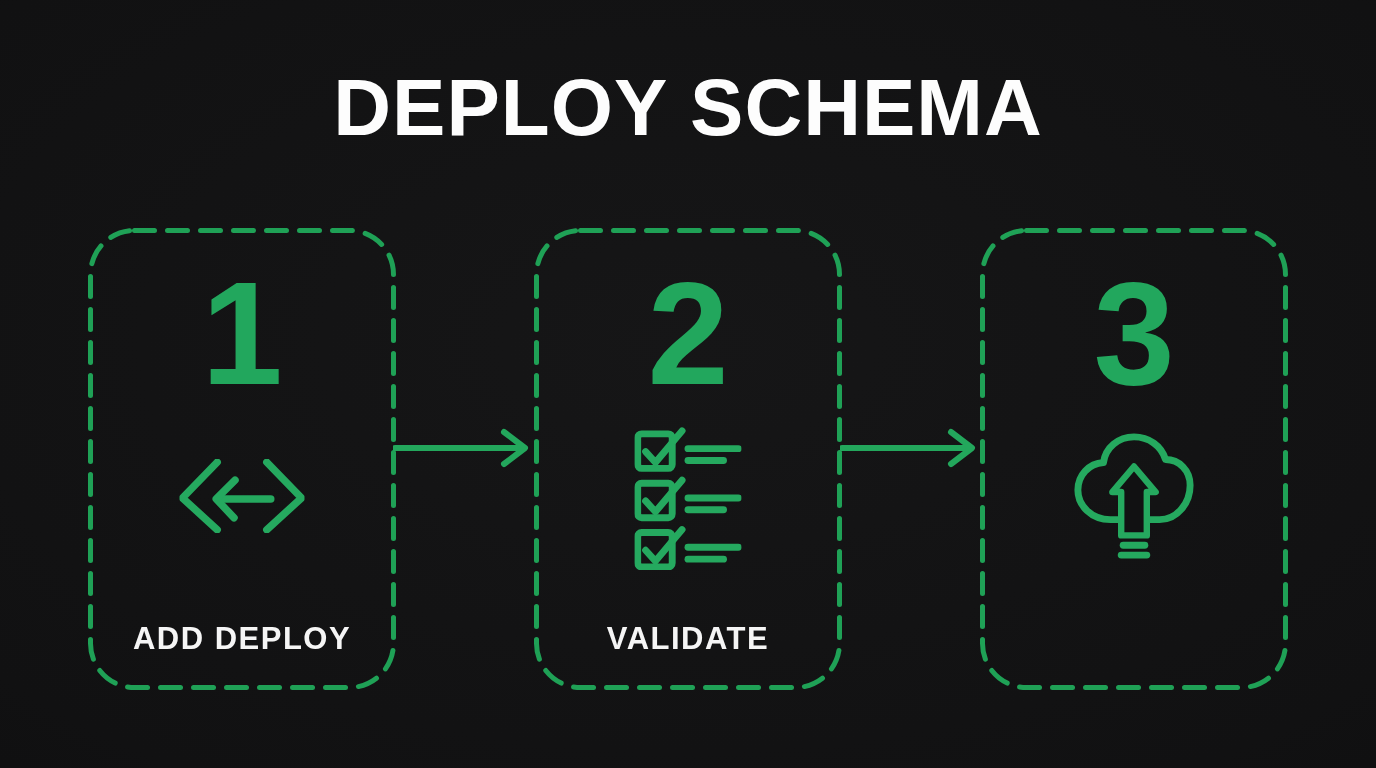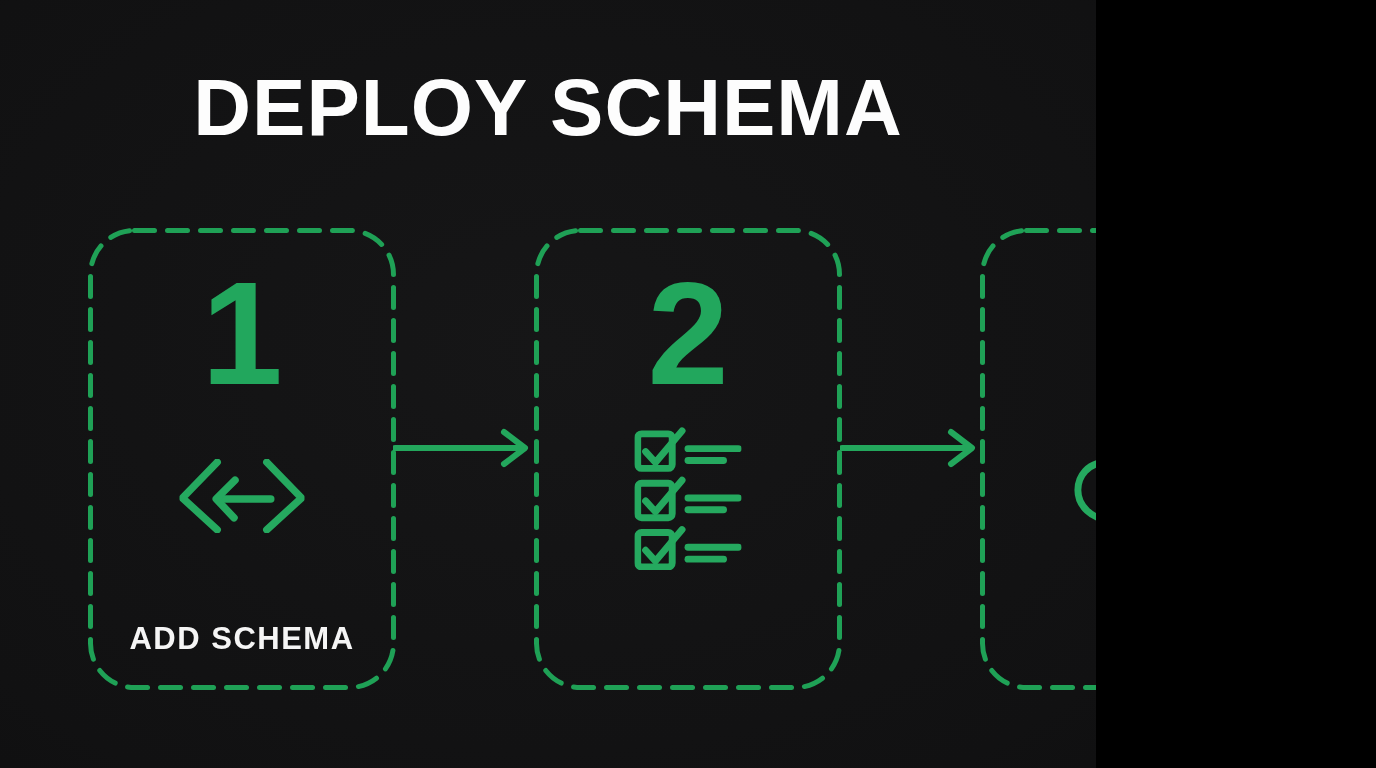--- a/index.html
+++ b/index.html
@@ -1,18 +1,18 @@
 <!DOCTYPE html>
 <html><head>
 <meta charset="utf-8">
 <style>
   html, body { margin: 0; padding: 0; background: #000; }
   .stage {
     position: relative;
-    width: 1096px; height: 768px;
+    width: 1376px; height: 768px;
     overflow: hidden;
     background: radial-gradient(120% 120% at 50% 45%, #161617 0%, #111112 55%, #0a0a0b 100%);
     font-family: "Liberation Sans", sans-serif;
   }
   .title {
     position: absolute;
     left: 0; right: 0; top: 112px;
     transform: translateY(-54%);
     margin: 0;
     text-align: center;
@@ -70,21 +70,21 @@
     </svg>
     <div class="num">1</div>
     <div class="icon-wrap">
       <svg width="125" height="74" viewBox="0 0 126 74" fill="none" stroke="currentColor" stroke-width="7.5" stroke-linecap="round" stroke-linejoin="round">
         <polyline points="38,3 3,39 38,71"></polyline>
         <polyline points="88,3 123,39 88,71"></polyline>
         <line x1="38" y1="40" x2="92" y2="40"></line>
         <polyline points="56,21 37,40 55,59"></polyline>
       </svg>
     </div>
-    <div class="step-label">ADD SCHEMA</div>
+    <div class="step-label">ADD DEPLOY</div>
   </div>
 
   <div class="flow-arrow" style="left:393px">
     <svg width="138" height="44" viewBox="0 0 138 44" fill="none" stroke="currentColor" stroke-width="6" stroke-linecap="round" stroke-linejoin="round">
       <line x1="2" y1="22" x2="130" y2="22"></line>
       <polyline points="111,6 132,22 111,38"></polyline>
     </svg>
   </div>
 
   <div class="card" style="left:534px">
@@ -101,20 +101,21 @@
         <rect x="3" y="62" width="35" height="35" rx="4"></rect>
         <polyline points="11,80 21,91 48,59"></polyline>
         <line x1="54" y1="77" x2="105" y2="77"></line>
         <line x1="54" y1="89" x2="90" y2="89"></line>
         <rect x="3" y="112" width="35" height="35" rx="4"></rect>
         <polyline points="11,130 21,141 48,109"></polyline>
         <line x1="54" y1="127" x2="105" y2="127"></line>
         <line x1="54" y1="139" x2="90" y2="139"></line>
       </svg>
     </div>
+    <div class="step-label">VALIDATE</div>
   </div>
 
   <div class="flow-arrow" style="left:840px">
     <svg width="138" height="44" viewBox="0 0 138 44" fill="none" stroke="currentColor" stroke-width="6" stroke-linecap="round" stroke-linejoin="round">
       <line x1="2" y1="22" x2="130" y2="22"></line>
       <polyline points="111,6 132,22 111,38"></polyline>
     </svg>
   </div>
 
   <div class="card" style="left:980px">

